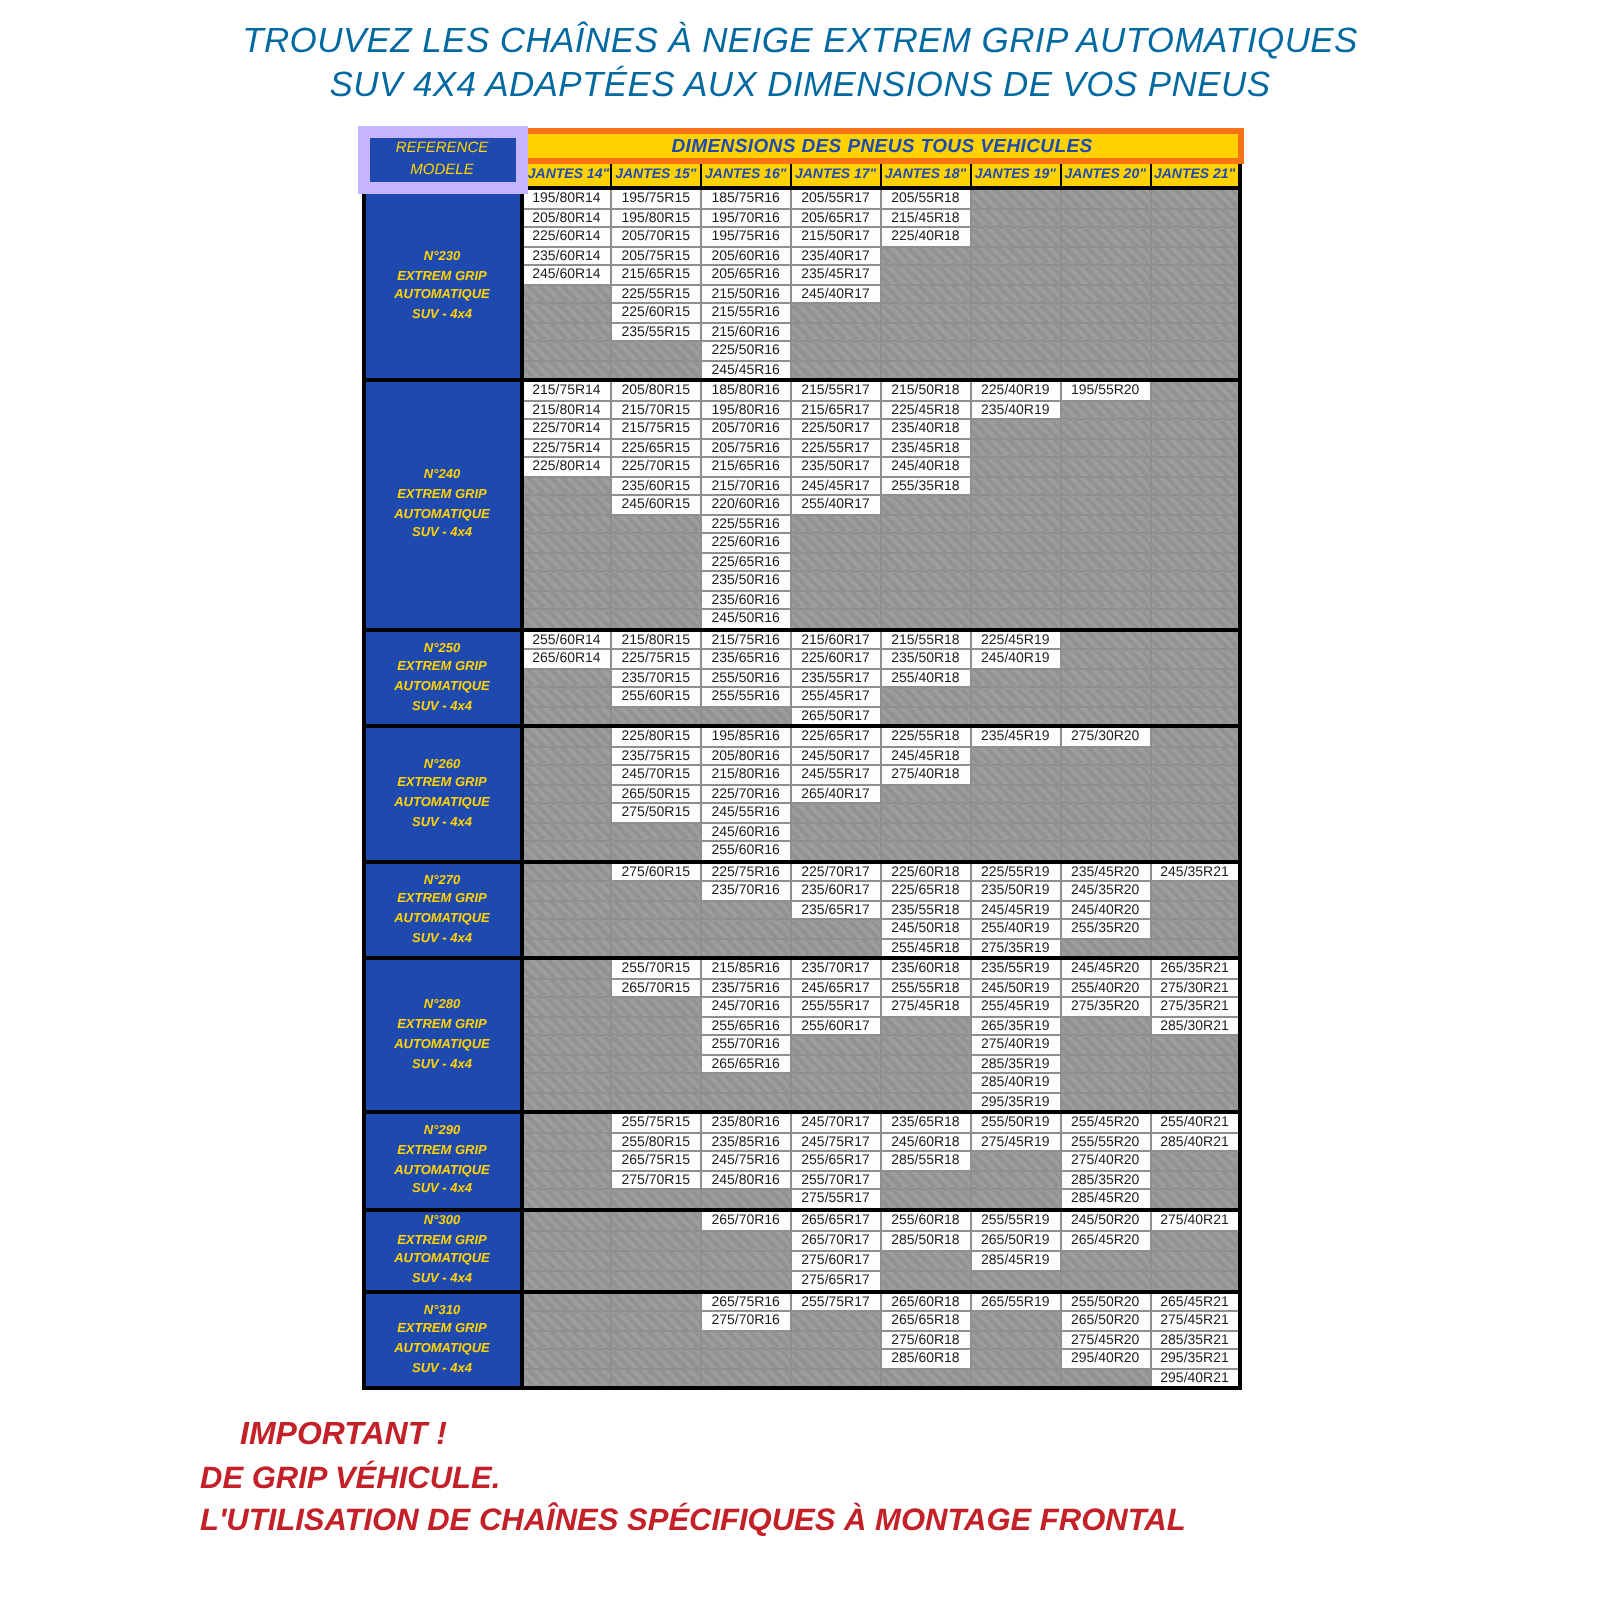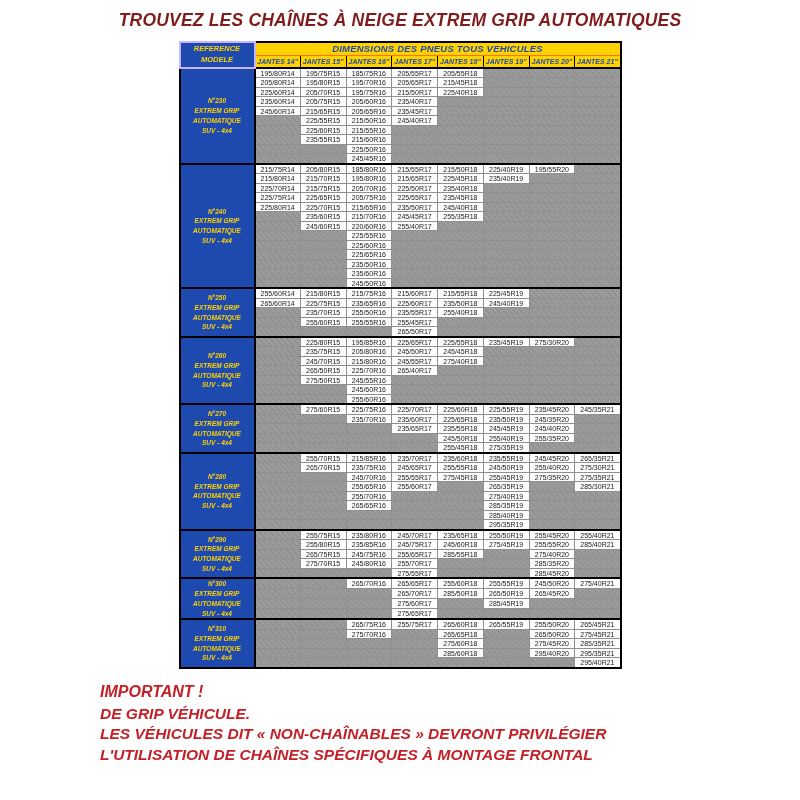--- a/index.html
+++ b/index.html
@@ -1,42 +1,42 @@
 <!DOCTYPE html>
 <html style="--blue: #1e4ab0; --yellow: #ffd200; --red: #c32027;"><head>
 <meta charset="utf-8">
 <style>
   html,body{margin:0;padding:0;}
   body{
     width:800px;height:800px;background:#ffffff;overflow:hidden;
     font-family:"Liberation Sans",sans-serif;
   }
   .title{
-    margin-top:10px;text-align:center;color:#7f1d1d;
-    font-weight:bold;font-style:italic;font-size:17.5px;line-height:1.25;
+    margin-top:10px;text-align:center;color:#0369a1;
+    font-weight:normal;font-style:italic;font-size:17.5px;line-height:1.25;
     letter-spacing:.2px;
   }
   table.tire{
     border-collapse:collapse;table-layout:fixed;width:443px;
     margin:9px auto 0 auto;border:2px solid #000;
   }
   th,td{
     padding:0;margin:0;text-align:center;vertical-align:middle;
     overflow:hidden;white-space:pre-line;
   }
   th.corner{
     width:73px;background:var(--blue);color:var(--yellow);
-    font-weight:bold;font-style:italic;font-size:7.5px;line-height:1.45;
-    border:2px solid #c4b5fd;
+    font-weight:normal;font-style:italic;font-size:7.5px;line-height:1.45;
+    border:6px solid #c4b5fd;
     text-align:center;
   }
   th.main{
     background:var(--yellow);color:var(--blue);
     font-weight:bold;font-style:italic;font-size:9.5px;height:12px;
-    border:1px solid #f97316;letter-spacing:.2px;margin-left:34px;
+    border:3px solid #f97316;letter-spacing:.2px;margin-left:34px;
   }
   th.colhead{
     background:var(--yellow);color:var(--blue);width:46px;
     font-weight:bold;font-style:italic;font-size:7px;height:11px;
     border:1px solid #000;
   }
   td{font-size:7px;height:8.5px;line-height:1;}
   td.filled{background:#fdfdfd;color:#1a1a1a;border:1px solid #8f8f8f;}
   td.empty{
     background:repeating-linear-gradient(45deg,#9d9d9d 0 2px,#929292 2px 4px);
@@ -45,28 +45,29 @@
   td.ref{
     background:var(--blue);color:var(--yellow);
     font-weight:bold;font-style:italic;font-size:6.5px;line-height:1.5;
     border:2px solid #000;
   }
   tr.block-first td{border-top:2px solid #000;}
   .footer{
     margin:14px 0 0 100px;color:var(--red);
     font-weight:bold;font-style:italic;
   }
-  .footer .important{font-size:16px;margin-bottom:3px;}
+  .footer .important{font-size:16px;margin-bottom:3px;margin-left:20px;}
   .footer .line{font-size:15.5px;line-height:1.33;}
 </style>
 </head>
 <body>
 
 <div class="title">
   <div>TROUVEZ LES CHAÎNES À NEIGE EXTREM GRIP AUTOMATIQUES</div>
+  <div>SUV 4X4 ADAPTÉES AUX DIMENSIONS DE VOS PNEUS</div>
 </div>
 
 <table class="tire">
     <thead>
       <tr>
         <th class="corner" rowspan="2">REFERENCE
 MODELE</th>
         <th class="main" colspan="8">DIMENSIONS DES PNEUS TOUS VEHICULES</th>
       </tr>
       <tr>
@@ -736,16 +737,15 @@
         <td class="empty"></td>
         <td class="empty"></td>
         <td class="filled">295/40R21</td>
       </tr>
     </tbody>
   </table>
 
 <div class="footer">
   <div class="important">IMPORTANT !</div>
   <div class="line">DE GRIP VÉHICULE.</div>
-  <div class="line">LES VÉHICULES DIT « NON-CHAÎNABLES » DEVRONT PRIVILÉGIER</div>
   <div class="line">L'UTILISATION DE CHAÎNES SPÉCIFIQUES À MONTAGE FRONTAL</div>
 
 </div>
 
 </body></html>

